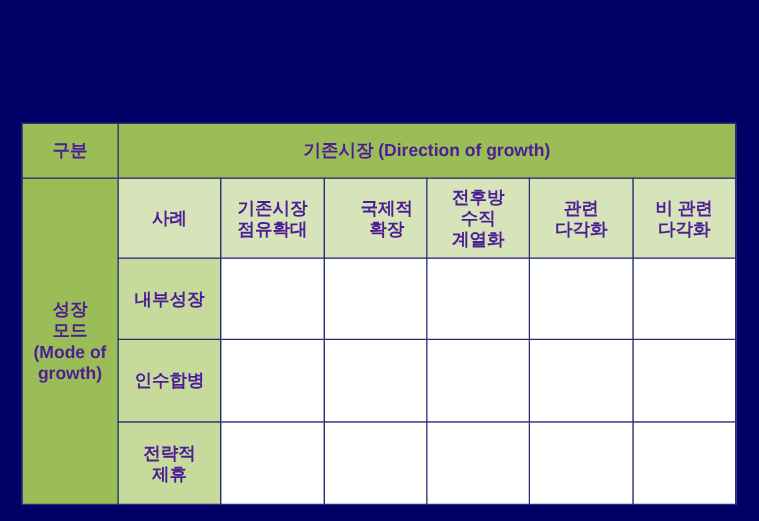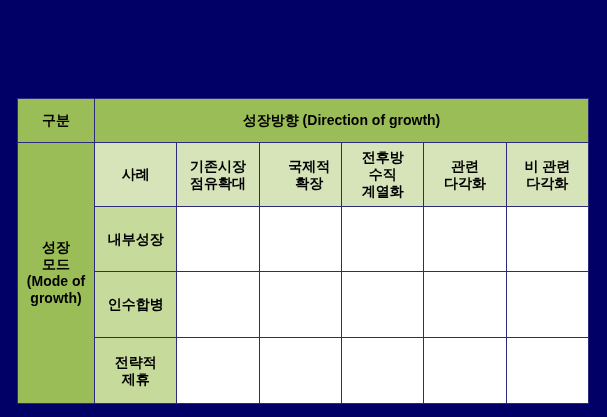--- a/index.html
+++ b/index.html
@@ -40,21 +40,21 @@
     height: 290px;
   }
   table.matrix {
     width: 572px;
     height: 290px;
     border-collapse: collapse;
     table-layout: fixed;
   }
   table.matrix td {
     border: 1px solid #2b2b7a;
-    color: #000000;
+    color: #4c1d95;
     font-weight: bold;
     text-align: center;
     vertical-align: middle;
     font-size: 14px;
     line-height: 17px;
     padding: 1px 2px;
   }
   td.corner-cell {
     background: #9bbd57;
     font-size: 14px;
@@ -88,21 +88,21 @@
 <body>
 
 <div class="slide">
 
 
   <div class="matrix-wrap">
     <table class="matrix">
       <tbody>
         <tr>
           <td class="corner-cell" style="width:72px;height:41px;">구분</td>
-          <td class="dir-header" colspan="6">성장방향 (Direction of growth)</td>
+          <td class="dir-header" colspan="6">기존시장 (Direction of growth)</td>
         </tr>
 
         <tr>
           <td class="mode-header" rowspan="4" style="width:72px;">
             <span class="l">성장</span>
             <span class="l">모드</span>
             <span class="l">(Mode of</span>
             <span class="l">growth)</span>
           </td>
           <td class="col-header" style="width:86px;height:61px;">

